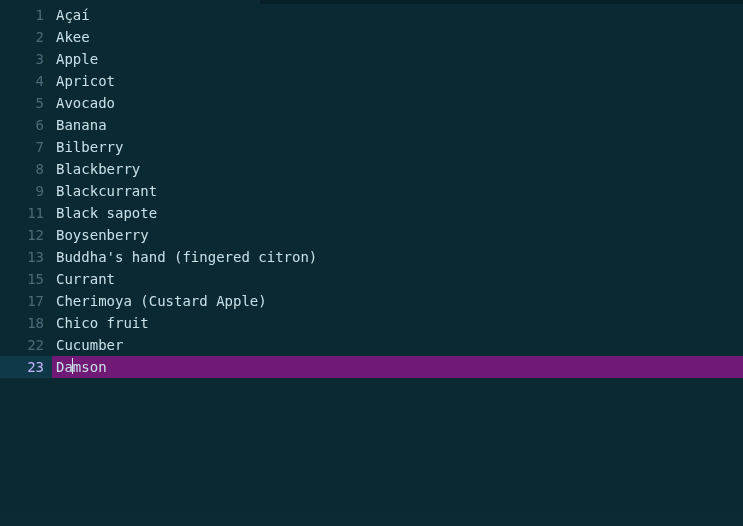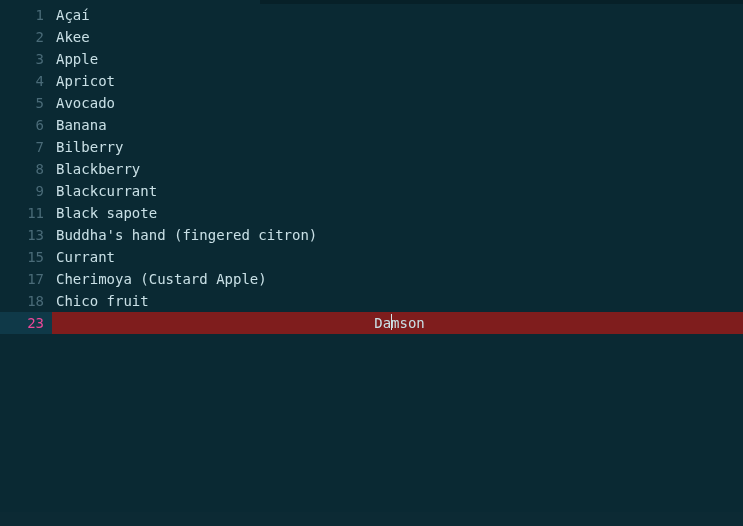--- a/index.html
+++ b/index.html
@@ -50,25 +50,24 @@
   .content {
     flex: 1 1 auto;
     padding-left: 4px;
     color: #c9e0e6;
   }
   .line.current {
     background: #0f3948;
   }
   .line.current .gutter {
     background: #0f3948;
-    color: #ec4899;
+    color: #c4b5fd;
   }
   .line.current .content {
-    background: #7f1d1d;
-    text-align: center;
+    background: #701a75;
   }
   .cursor {
     display: inline-block;
     width: 1px;
     height: 16px;
     background: #d0e5ea;
     vertical-align: -2px;
     margin-left: 8px;
     margin-right: -9px;
   }
@@ -122,34 +121,42 @@
     </div>
     <div class="line">
       <div class="gutter">9</div>
       <div class="content">Blackcurrant</div>
     </div>
     <div class="line">
       <div class="gutter">11</div>
       <div class="content">Black sapote</div>
     </div>
     <div class="line">
+      <div class="gutter">12</div>
+      <div class="content">Boysenberry</div>
+    </div>
+    <div class="line">
       <div class="gutter">13</div>
       <div class="content">Buddha's hand (fingered citron)</div>
     </div>
     <div class="line">
       <div class="gutter">15</div>
       <div class="content">Currant</div>
     </div>
     <div class="line">
       <div class="gutter">17</div>
       <div class="content">Cherimoya (Custard Apple)</div>
     </div>
     <div class="line">
       <div class="gutter">18</div>
       <div class="content">Chico fruit</div>
     </div>
+    <div class="line">
+      <div class="gutter">22</div>
+      <div class="content">Cucumber</div>
+    </div>
     <div class="line current">
       <div class="gutter">23</div>
       <div class="content">D<span class="cursor"></span>amson</div>
     </div>
   </div>
 
 <div class="statusbar"></div>
 
 </body></html>

